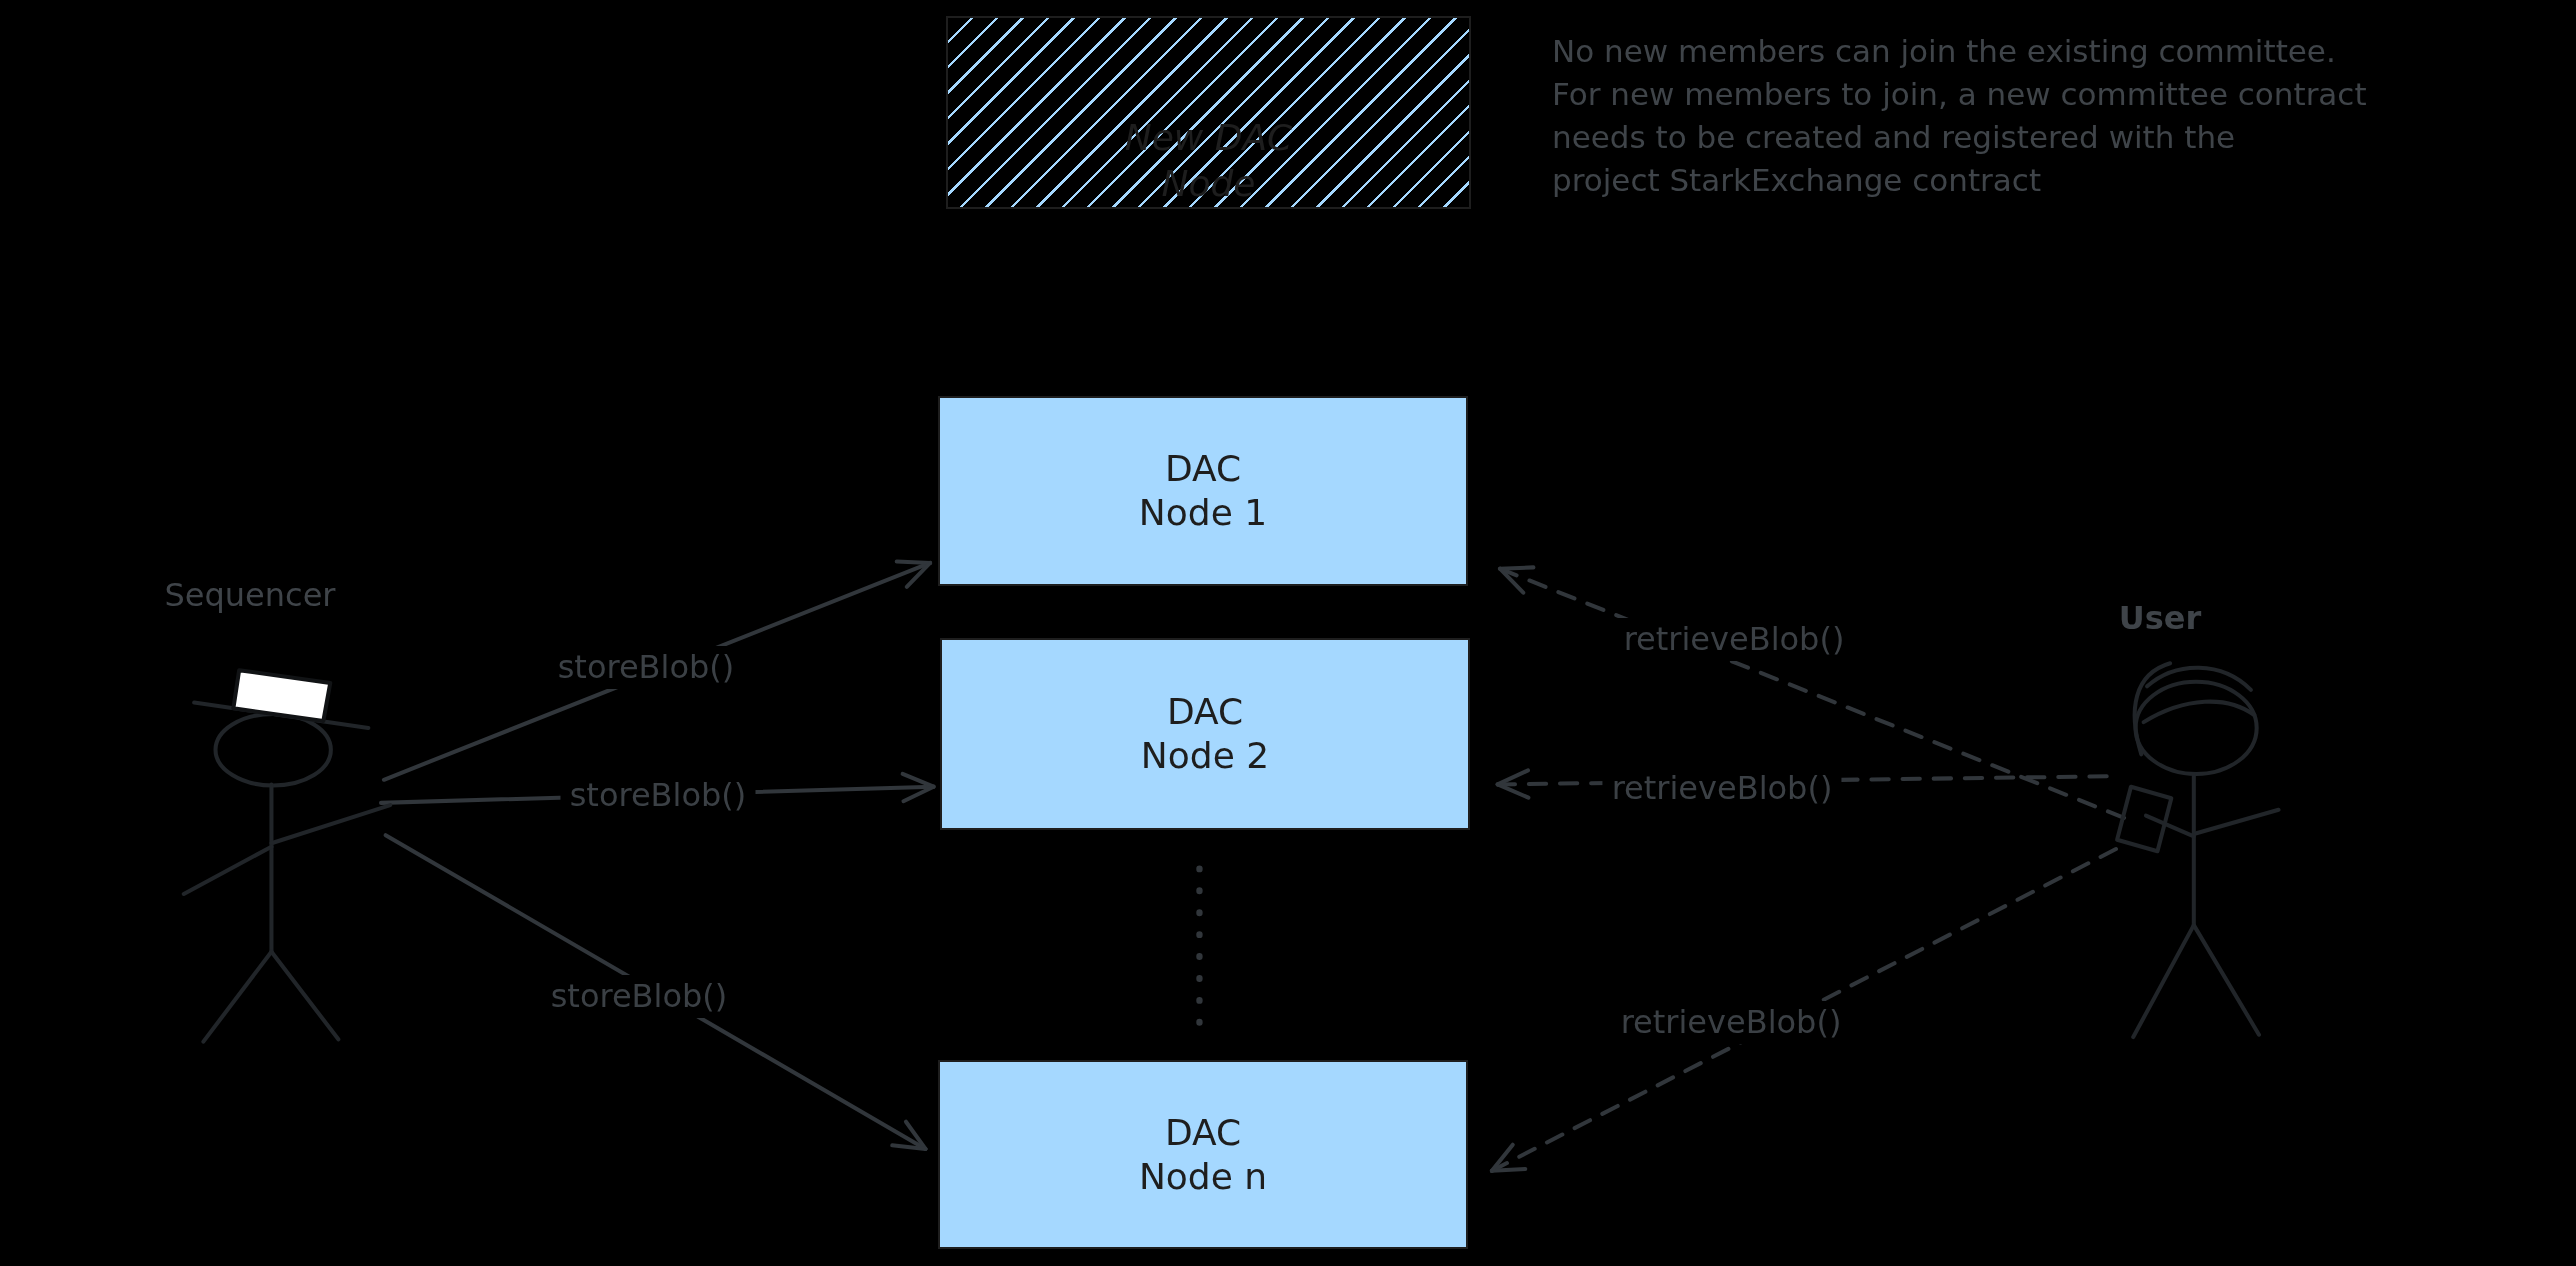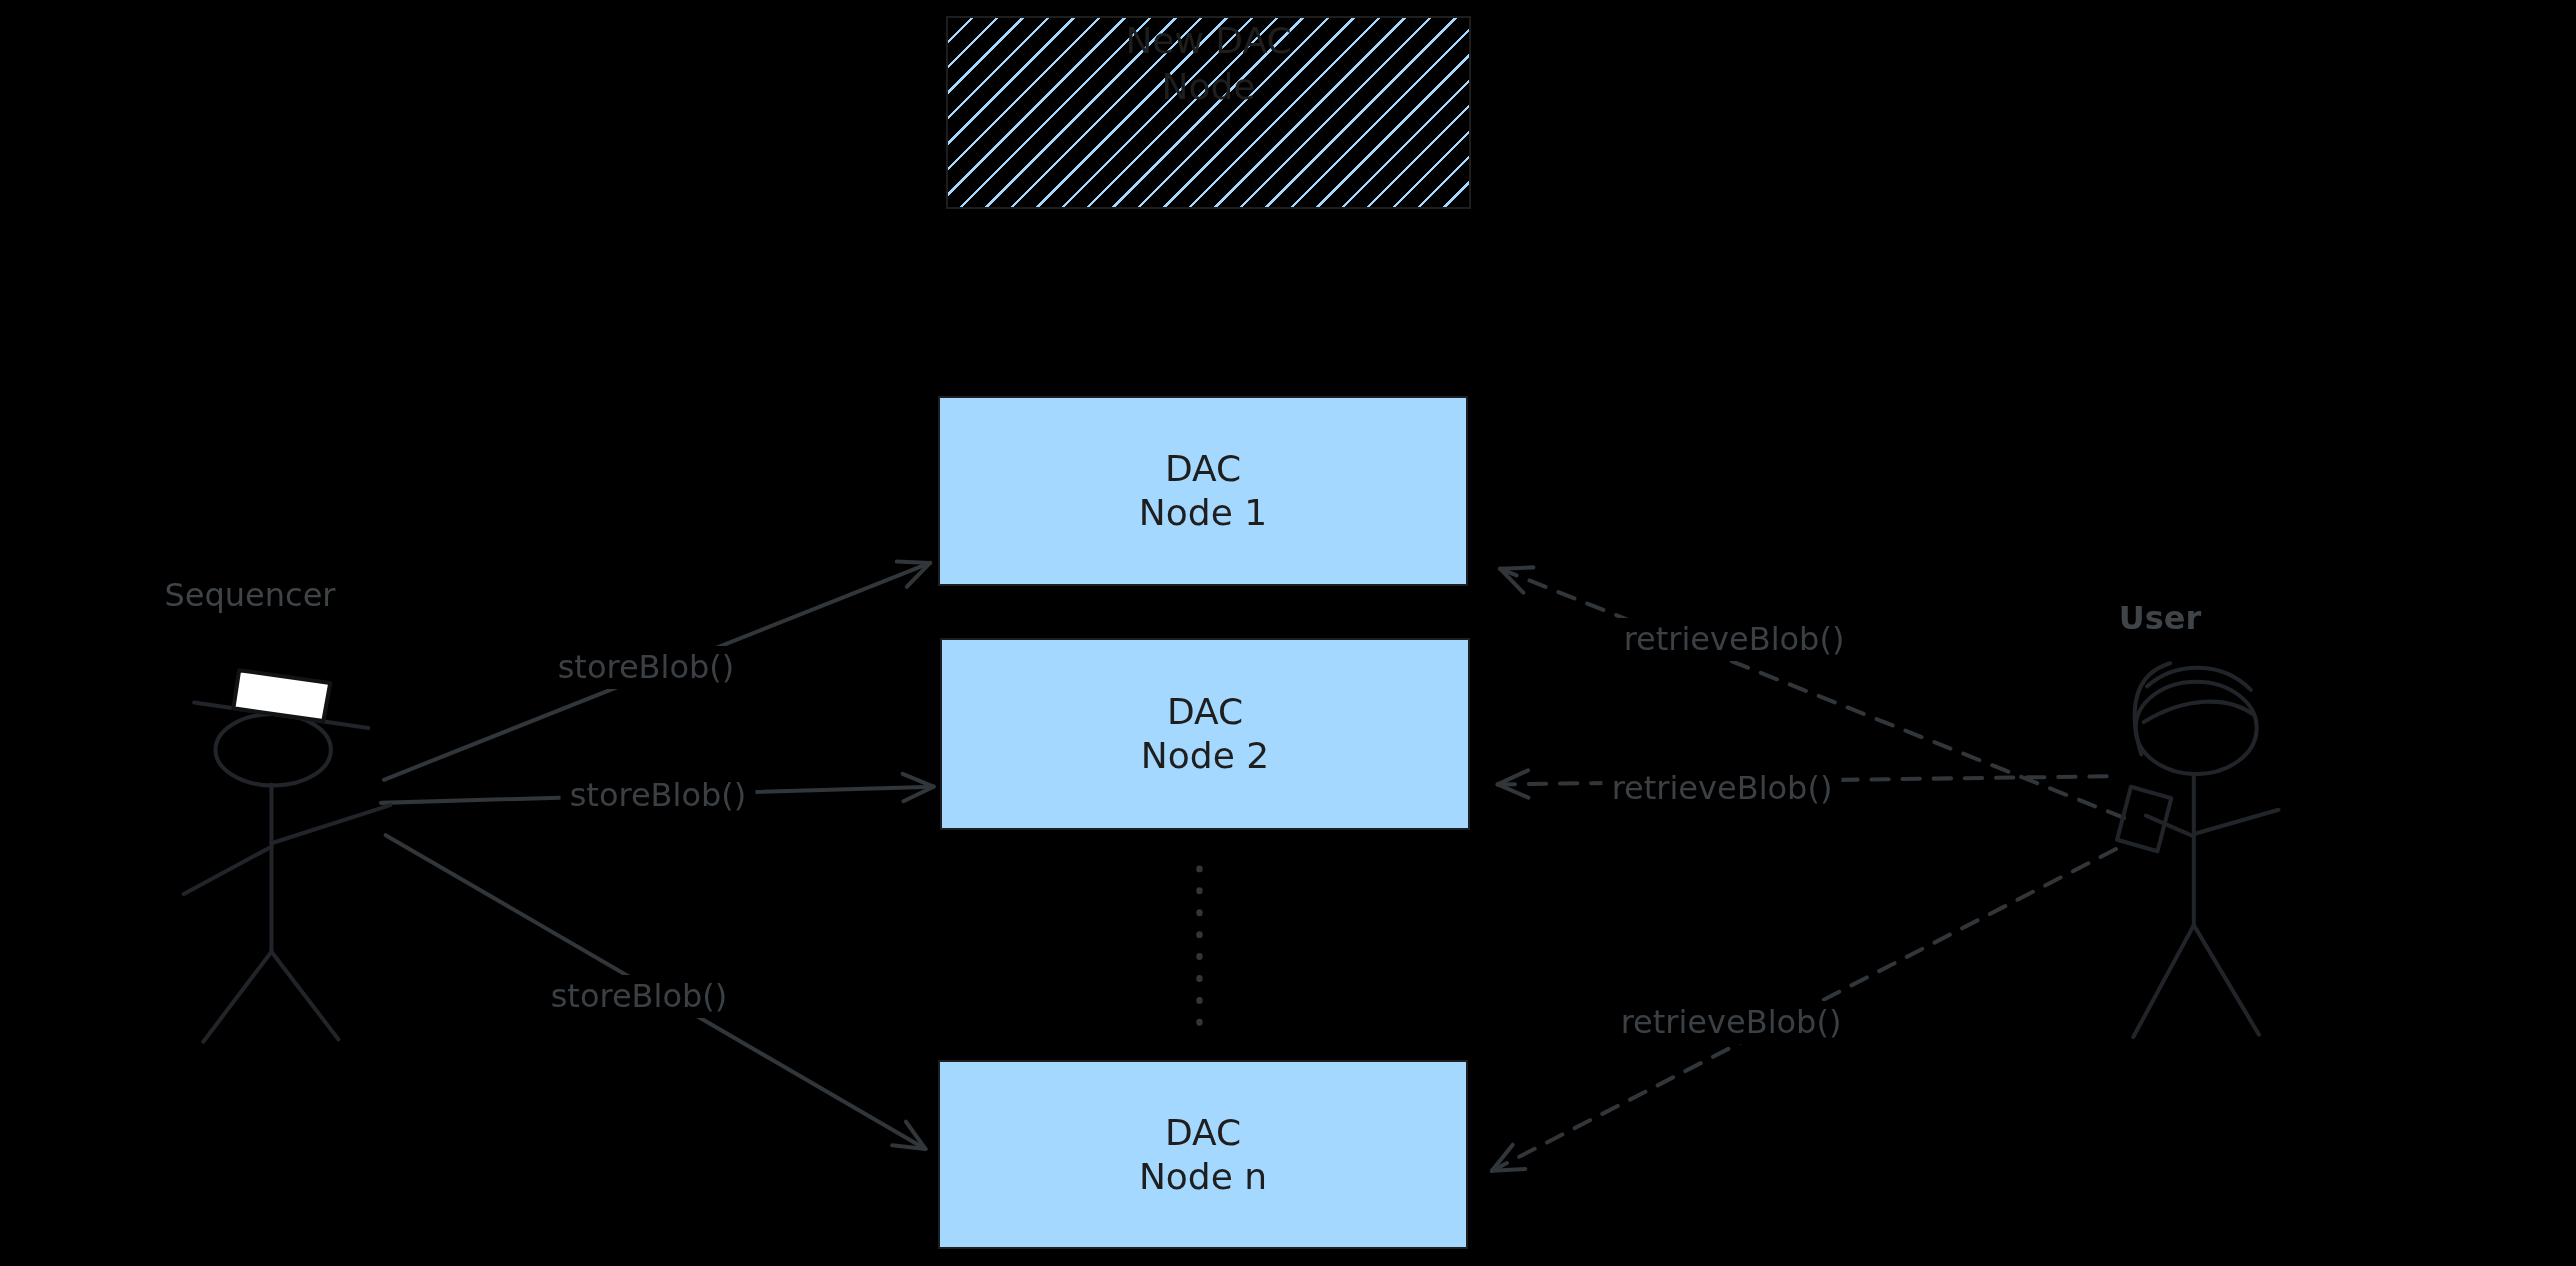--- a/index.html
+++ b/index.html
@@ -37,27 +37,28 @@
     border: 2.3px solid #1e1e1e;
     box-sizing: border-box;
     background: repeating-linear-gradient(
       135deg,
       rgba(0,0,0,0) 0px,
       rgba(0,0,0,0) 15.6px,
       #a5d8ff 15.6px,
       #a5d8ff 18px
     );
     display: flex;
-    align-items: flex-start;
+    align-items: flex-end;
     justify-content: center;
     text-align: center;
     color: #1e1e1e;
     font-size: 36px;
     line-height: 46px;
     white-space: pre-line;
+    font-style: italic;
   }
   #node-1 { left: 938px; top: 396px;  width: 530px; height: 190px; }
   #node-2 { left: 940px; top: 638px; width: 530px; height: 192px; }
   #node-n { left: 938px; top: 1060px; width: 530px; height: 189px; }
 
   .annotation {
     position: absolute;
     color: #3f4449;
     font-size: 31px;
     line-height: 43px;
@@ -199,15 +200,19 @@
   <div class="actor-label" id="label-sequencer">Sequencer</div>
   <div class="actor-label" id="label-user">User</div>
 
   <div class="arrow-label" id="store-label-1">storeBlob()</div>
   <div class="arrow-label" id="store-label-2">storeBlob()</div>
   <div class="arrow-label" id="store-label-3">storeBlob()</div>
   <div class="arrow-label" id="retrieve-label-1">retrieveBlob()</div>
   <div class="arrow-label" id="retrieve-label-2">retrieveBlob()</div>
   <div class="arrow-label" id="retrieve-label-3">retrieveBlob()</div>
 
+  <div class="annotation" id="note-committee">No new members can join the existing committee.
+For new members to join, a new committee contract
+needs to be created and registered with the
+project StarkExchange contract</div>
 
 </div>
 
 
 </body></html>

